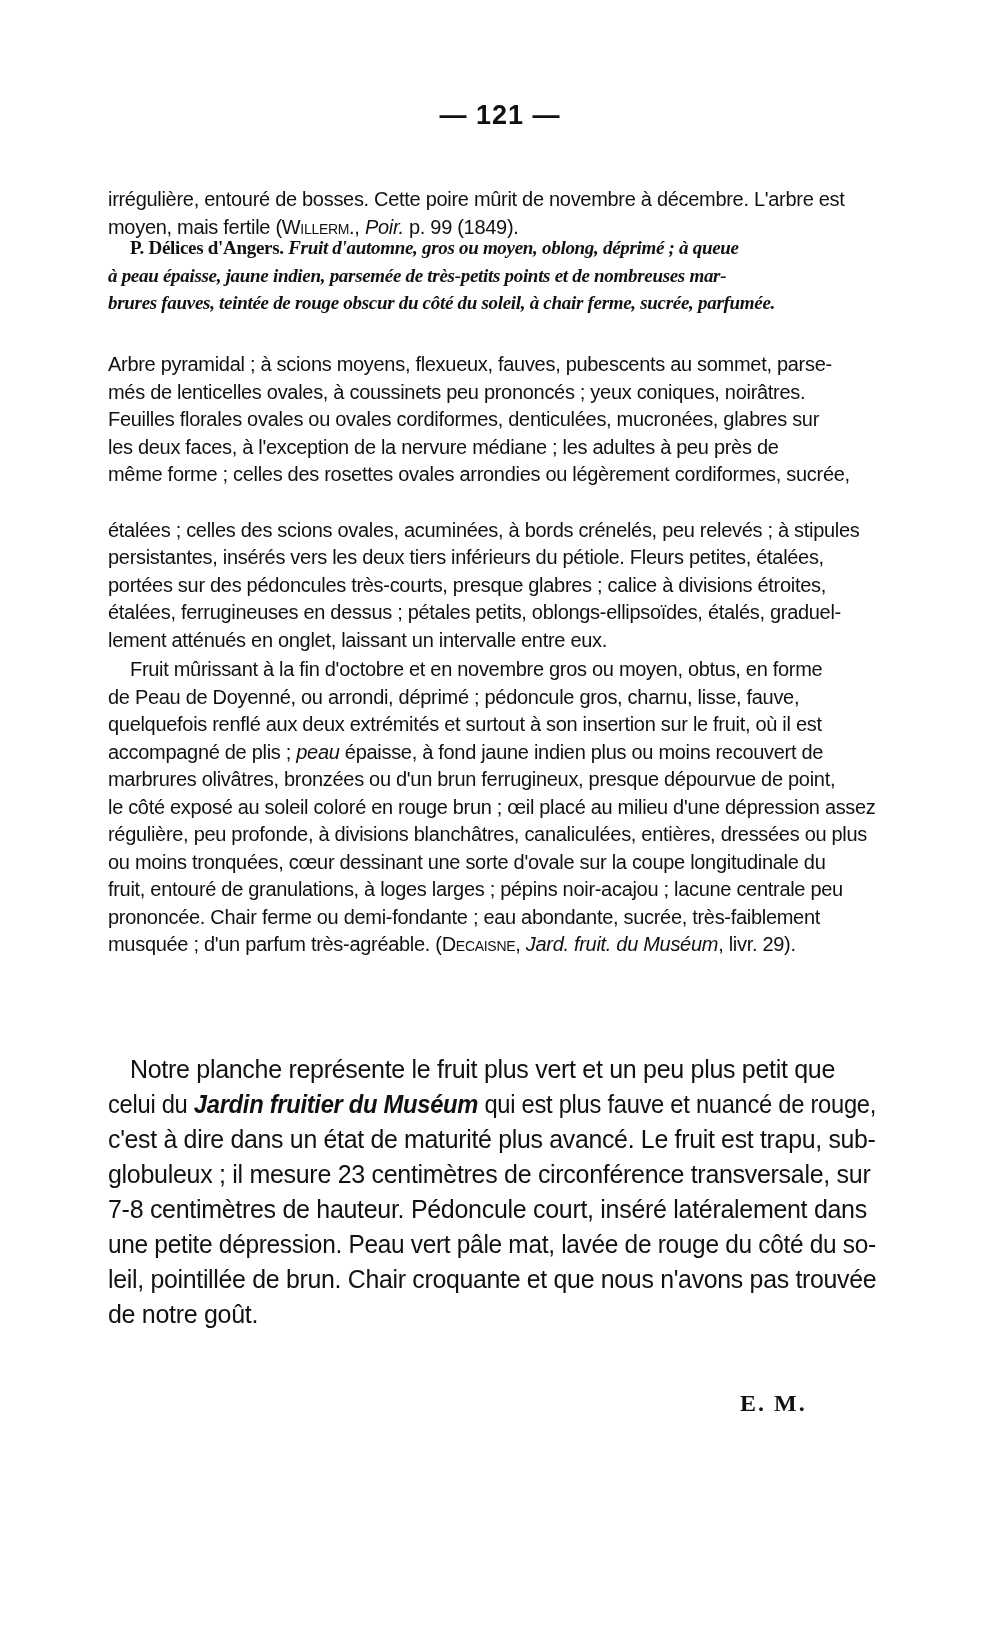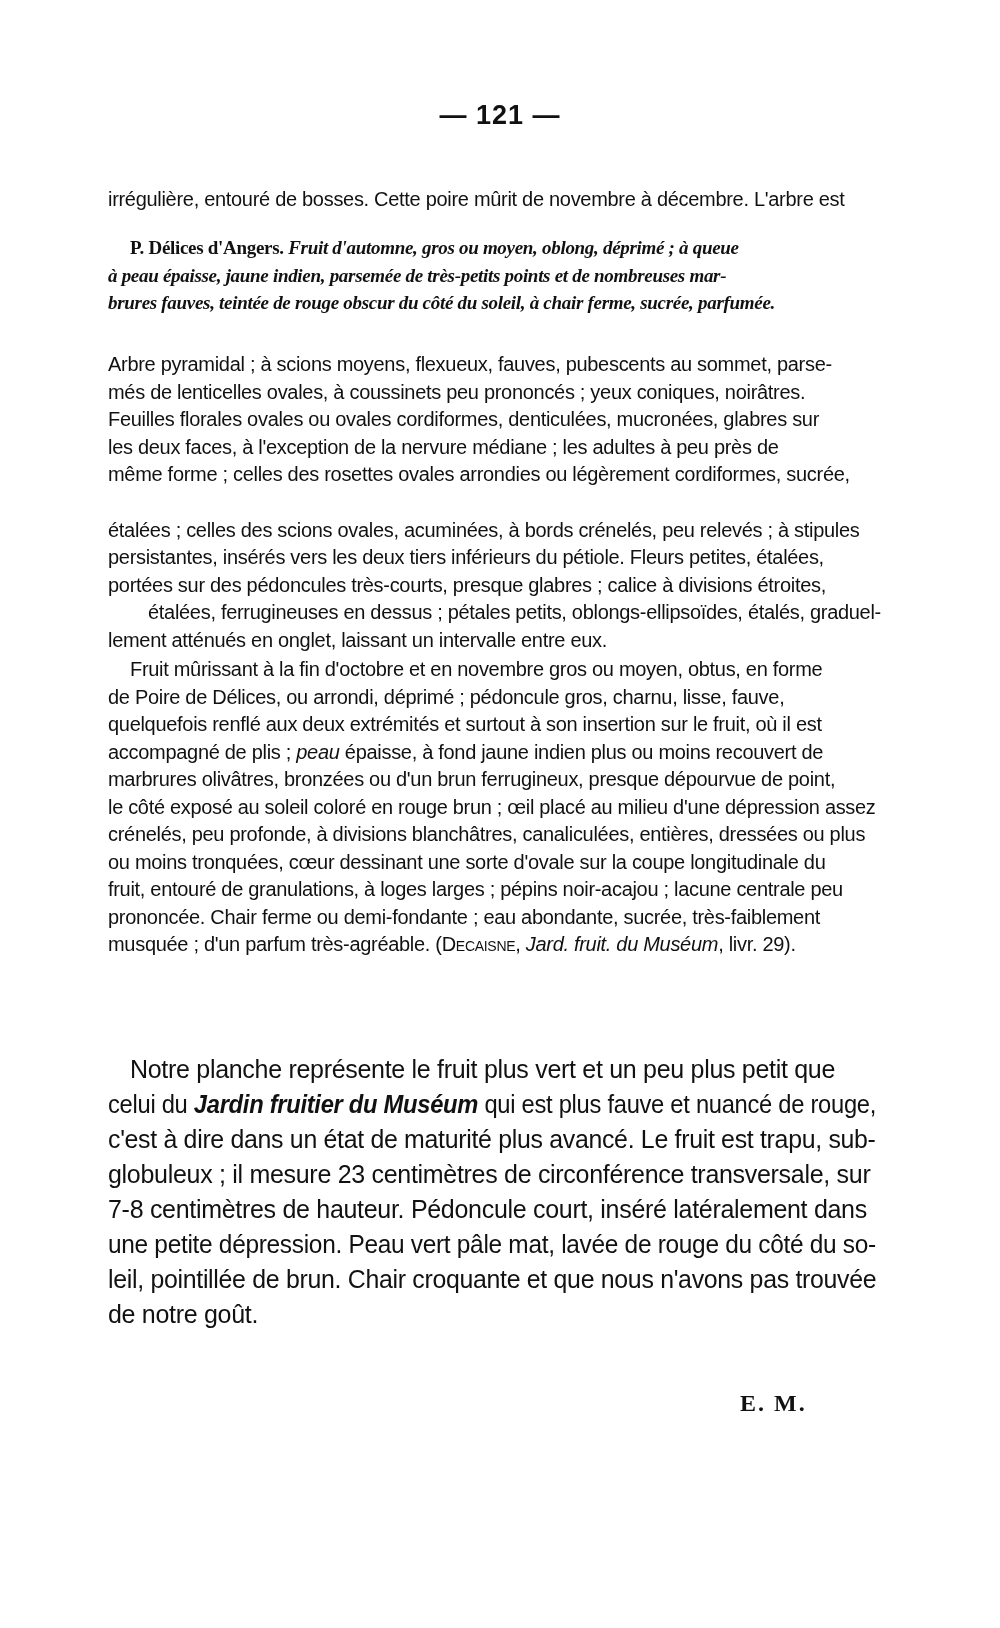--- a/index.html
+++ b/index.html
@@ -39,49 +39,50 @@
     letter-spacing: 2px;
   }
 </style>
 </head>
 <body>
 
 <div class="page-number">— 121 —</div>
 
 <div class="block" style="top:142px;margin-top:44px;">
   <span class="line cond" style="display: block; text-align-last: auto;">irrégulière, entouré de bosses. Cette poire mûrit de novembre à décembre. L'arbre est</span>
+  <span class="line last cond" style="display: block; text-align-last: left;"><span>moyen, mais fertile (</span><span class="sc">Willerm.</span><span>, </span><span class="i">Poir.</span><span> p. 99 (1849).</span></span>
 </div>
 
 <div class="block" style="top:234px;">
   <span class="line italic-line indent" style="display: block; text-align-last: auto;"><span class="b" style="font-style:normal;font-family:'Liberation Serif',serif;">P. Délices d'Angers.</span><span> Fruit d'automne, gros ou moyen, oblong, déprimé ; à queue</span></span>
   <span class="line italic-line" style="display: block; text-align-last: auto;">à peau épaisse, jaune indien, parsemée de très-petits points et de nombreuses mar-</span>
   <span class="line italic-line" style="display: block; text-align-last: auto;">brures fauves, teintée de rouge obscur du côté du soleil, à chair ferme, sucrée, parfumée.</span>
 </div>
 
 <div class="block" style="top:351px;">
   <span class="line" style="display: block; text-align-last: auto;">Arbre pyramidal ; à scions moyens, flexueux, fauves, pubescents au sommet, parse-</span>
   <span class="line" style="display: block; text-align-last: auto;">més de lenticelles ovales, à coussinets peu prononcés ; yeux coniques, noirâtres.</span>
   <span class="line" style="display: block; text-align-last: auto;">Feuilles florales ovales ou ovales cordiformes, denticulées, mucronées, glabres sur</span>
   <span class="line" style="display: block; text-align-last: auto;">les deux faces, à l'exception de la nervure médiane ; les adultes à peu près de</span>
   <span class="line" style="display: block; text-align-last: auto;">même forme ; celles des rosettes ovales arrondies ou légèrement cordiformes, sucrée,</span>
   <span class="line" style="display: block; text-align-last: auto; margin-top: 28px;">étalées ; celles des scions ovales, acuminées, à bords crénelés, peu relevés ; à stipules</span>
   <span class="line" style="display: block; text-align-last: auto;">persistantes, insérés vers les deux tiers inférieurs du pétiole. Fleurs petites, étalées,</span>
   <span class="line" style="display: block; text-align-last: auto;">portées sur des pédoncules très-courts, presque glabres ; calice à divisions étroites,</span>
-  <span class="line" style="display: block; text-align-last: auto; margin-left: 40px;">étalées, ferrugineuses en dessus ; pétales petits, oblongs-ellipsoïdes, étalés, graduel-</span>
+  <span class="line" style="display: block; text-align-last: auto;">étalées, ferrugineuses en dessus ; pétales petits, oblongs-ellipsoïdes, étalés, graduel-</span>
   <span class="line last" style="display: block; text-align-last: left;">lement atténués en onglet, laissant un intervalle entre eux.</span>
 </div>
 
 <div class="block" style="top:656px;">
   <span class="line indent" style="display: block; text-align-last: auto;">Fruit mûrissant à la fin d'octobre et en novembre gros ou moyen, obtus, en forme</span>
-  <span class="line" style="display: block; text-align-last: auto;">de Poire de Délices, ou arrondi, déprimé ; pédoncule gros, charnu, lisse, fauve,</span>
+  <span class="line" style="display: block; text-align-last: auto;">de Peau de Doyenné, ou arrondi, déprimé ; pédoncule gros, charnu, lisse, fauve,</span>
   <span class="line" style="display: block; text-align-last: auto;">quelquefois renflé aux deux extrémités et surtout à son insertion sur le fruit, où il est</span>
   <span class="line" style="display: block; text-align-last: auto;"><span>accompagné de plis ; </span><span class="i">peau</span><span> épaisse, à fond jaune indien plus ou moins recouvert de</span></span>
   <span class="line" style="display: block; text-align-last: auto;">marbrures olivâtres, bronzées ou d'un brun ferrugineux, presque dépourvue de point,</span>
   <span class="line" style="display: block; text-align-last: auto; width: 770px; transform: scaleX(0.997403);">le côté exposé au soleil coloré en rouge brun ; œil placé au milieu d'une dépression assez</span>
-  <span class="line" style="display: block; text-align-last: auto;">crénelés, peu profonde, à divisions blanchâtres, canaliculées, entières, dressées ou plus</span>
+  <span class="line" style="display: block; text-align-last: auto;">régulière, peu profonde, à divisions blanchâtres, canaliculées, entières, dressées ou plus</span>
   <span class="line" style="display: block; text-align-last: auto;">ou moins tronquées, cœur dessinant une sorte d'ovale sur la coupe longitudinale du</span>
   <span class="line" style="display: block; text-align-last: auto;">fruit, entouré de granulations, à loges larges ; pépins noir-acajou ; lacune centrale peu</span>
   <span class="line" style="display: block; text-align-last: auto;">prononcée. Chair ferme ou demi-fondante ; eau abondante, sucrée, très-faiblement</span>
   <span class="line last" style="display: block; text-align-last: left;"><span>musquée ; d'un parfum très-agréable. (</span><span class="sc">Decaisne</span><span>, </span><span class="i">Jard. fruit. du Muséum</span><span>, livr. 29).</span></span>
 </div>
 
 <div class="block large" style="top:1052px;">
   <span class="line indent" style="display: block; text-align-last: auto;">Notre planche représente le fruit plus vert et un peu plus petit que</span>
   <span class="line" style="display: block; text-align-last: auto; width: 809px; transform: scaleX(0.94932);"><span>celui du </span><span class="i b">Jardin fruitier du Muséum</span><span> qui est plus fauve et nuancé de rouge,</span></span>
   <span class="line" style="display: block; text-align-last: auto; width: 772px; transform: scaleX(0.994819);">c'est à dire dans un état de maturité plus avancé. Le fruit est trapu, sub-</span>

